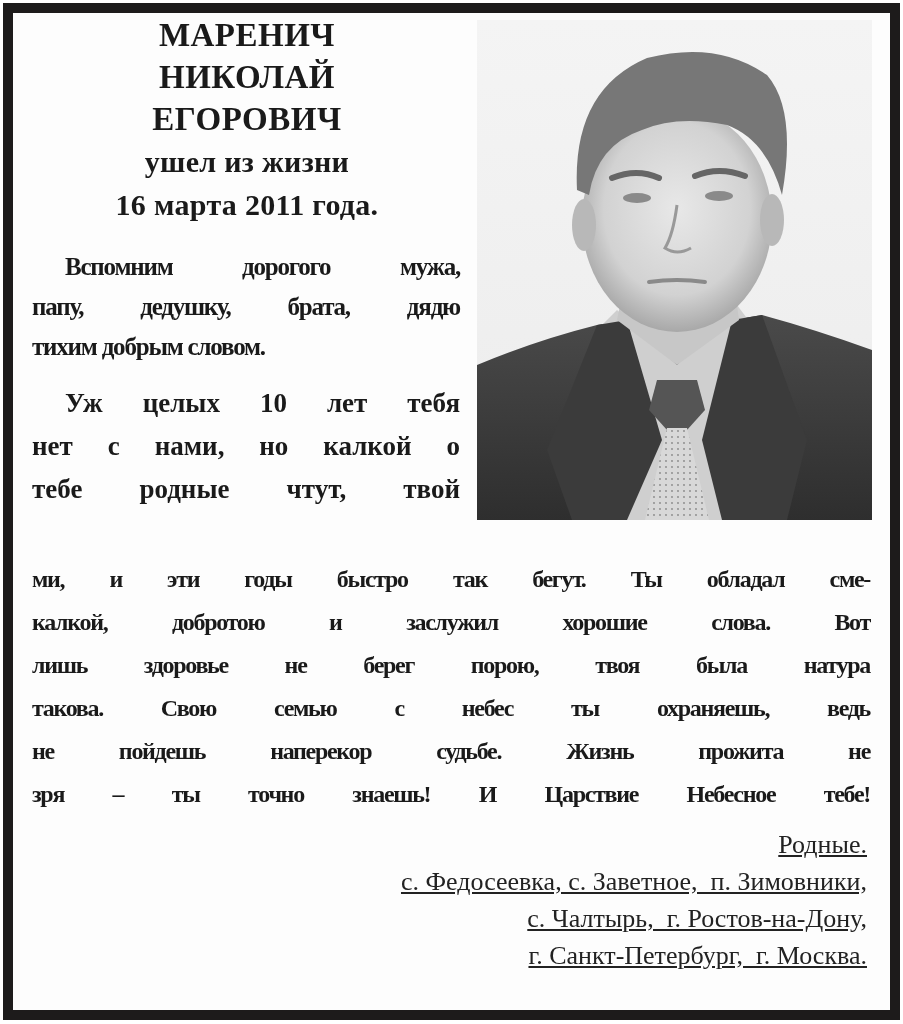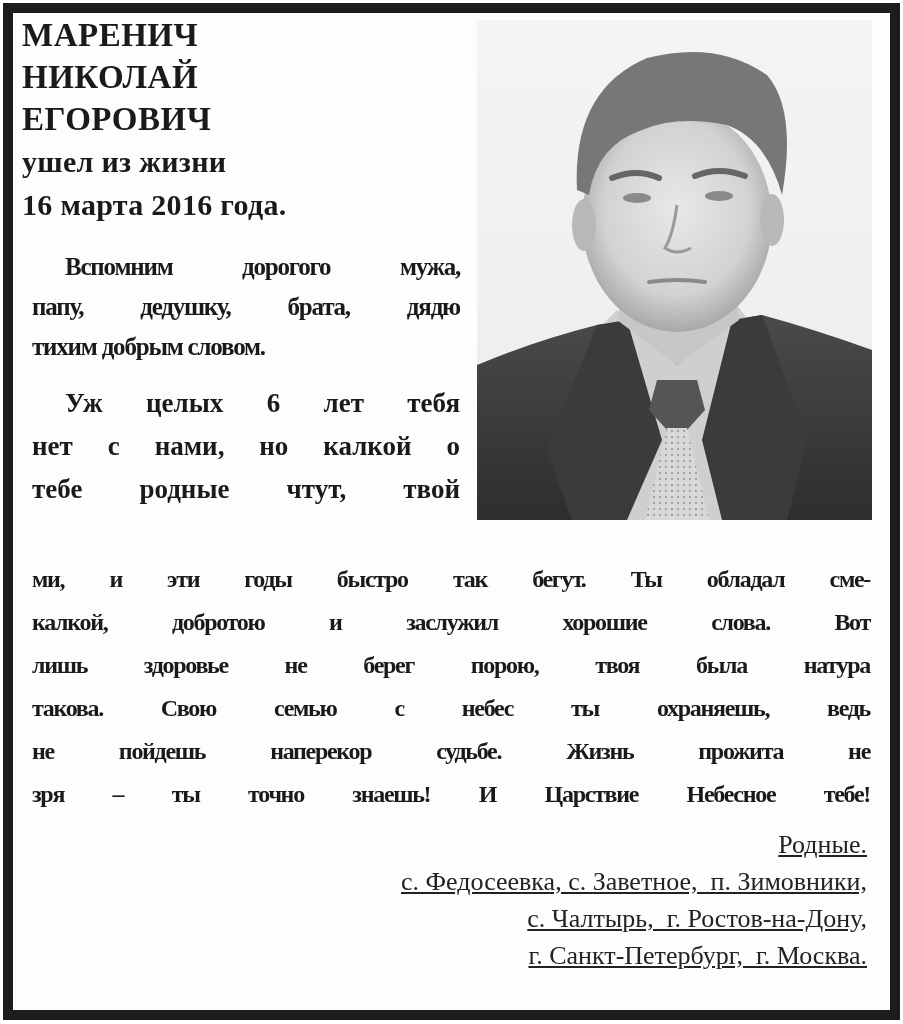--- a/index.html
+++ b/index.html
@@ -4,21 +4,21 @@
 <style>
   html, body { margin: 0; padding: 0; background: #ffffff; }
   body { width: 903px; height: 1024px; position: relative; overflow: hidden; }
   .frame {
     position: absolute; left: 3px; top: 3px; width: 897px; height: 1017px;
     box-sizing: border-box; border: 10px solid #1d1b1b; background: #fdfdfd;
   }
   .serif { font-family: "Liberation Serif", "DejaVu Serif", serif; color: #1a1a1a; }
   .header {
     position: absolute; left: 22px; width: 450px; top: 14px;
-    font-weight: bold;
+    text-align: center; font-weight: bold;
   }
   .name-line { font-size: 33px; line-height: 42px; letter-spacing: 0.5px; }
   .sub-line { font-size: 30px; line-height: 43px; letter-spacing: 0.3px; }
   .para1 {
     position: absolute; left: 32px; width: 428px; top: 247px;
     font-weight: bold; font-size: 25px; line-height: 40px;
     text-align: justify; letter-spacing: -1.2px;
   }
   .para1 .ln { display: block; text-align: justify; text-align-last: justify; white-space: nowrap; }
   .para1 .ln.last { text-align-last: left; }
@@ -48,31 +48,31 @@
 </head>
 <body>
 
 <div class="frame"></div>
 
 <div class="header serif">
   <div class="name-line">МАРЕНИЧ</div>
   <div class="name-line">НИКОЛАЙ</div>
   <div class="name-line">ЕГОРОВИЧ</div>
   <div class="sub-line">ушел из жизни</div>
-  <div class="sub-line">16 марта 2016 года.</div>
+  <div class="sub-line">16 марта 2011 года.</div>
 </div>
 
 <div class="para1 serif">
   <span class="ln indent">Вспомним дорогого мужа,</span>
   <span class="ln">папу, дедушку, брата, дядю</span>
   <span class="ln last">тихим добрым словом.</span>
 </div>
 
 <div class="para2 serif">
-  <span class="ln indent">Уж целых 6 лет тебя</span>
+  <span class="ln indent">Уж целых 10 лет тебя</span>
   <span class="ln">нет с нами, но калкой о</span>
   <span class="ln">тебе родные чтут, твой</span>
 </div>
 
 <div class="para3 serif">
   <span class="ln">ми, и эти годы быстро так бегут. Ты обладал сме-</span>
   <span class="ln">калкой, добротою и заслужил хорошие слова. Вот</span>
   <span class="ln">лишь здоровье не берег порою, твоя была натура</span>
   <span class="ln">такова. Свою семью с небес ты охраняешь, ведь</span>
   <span class="ln">не пойдешь наперекор судьбе. Жизнь прожита не</span>

